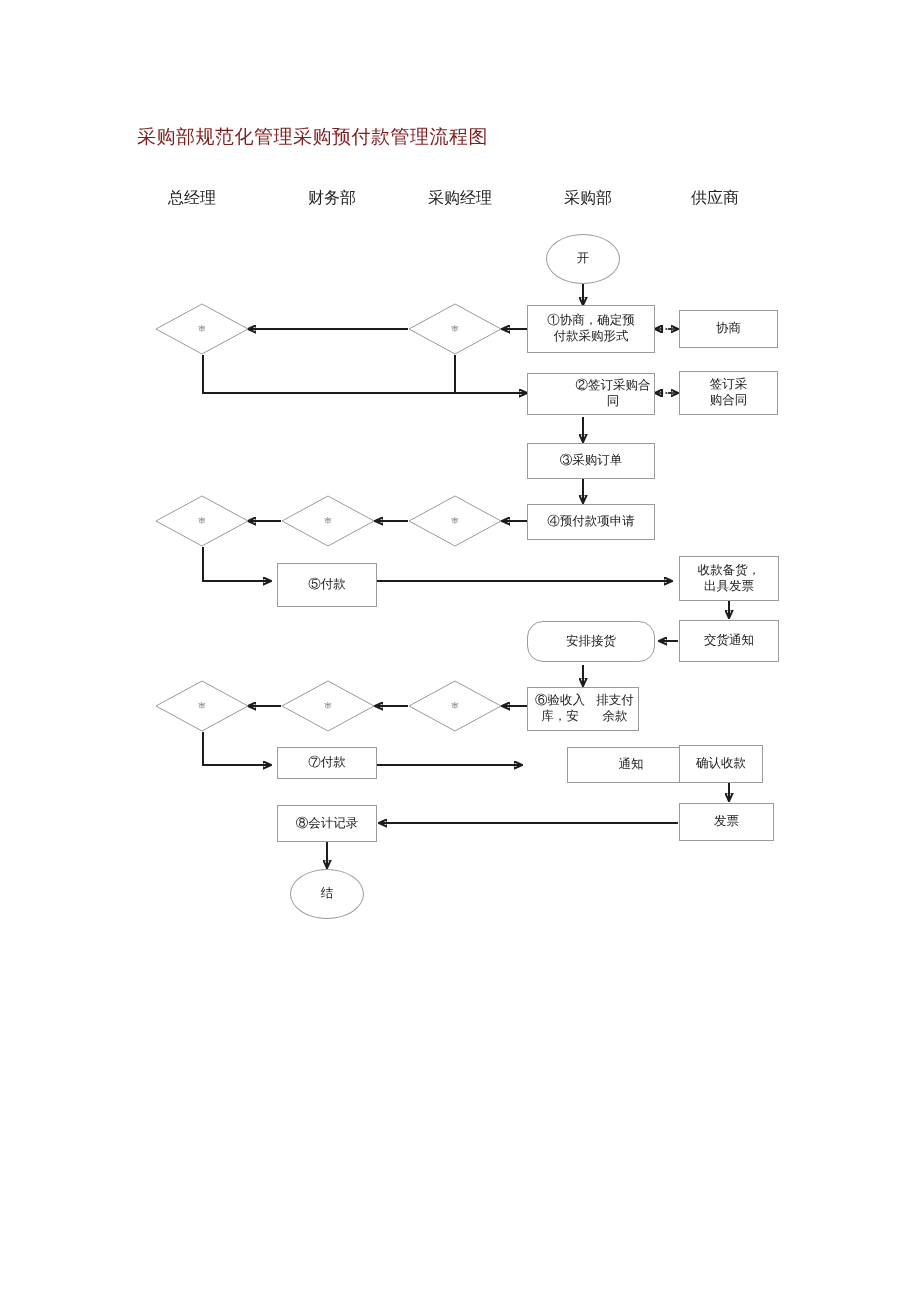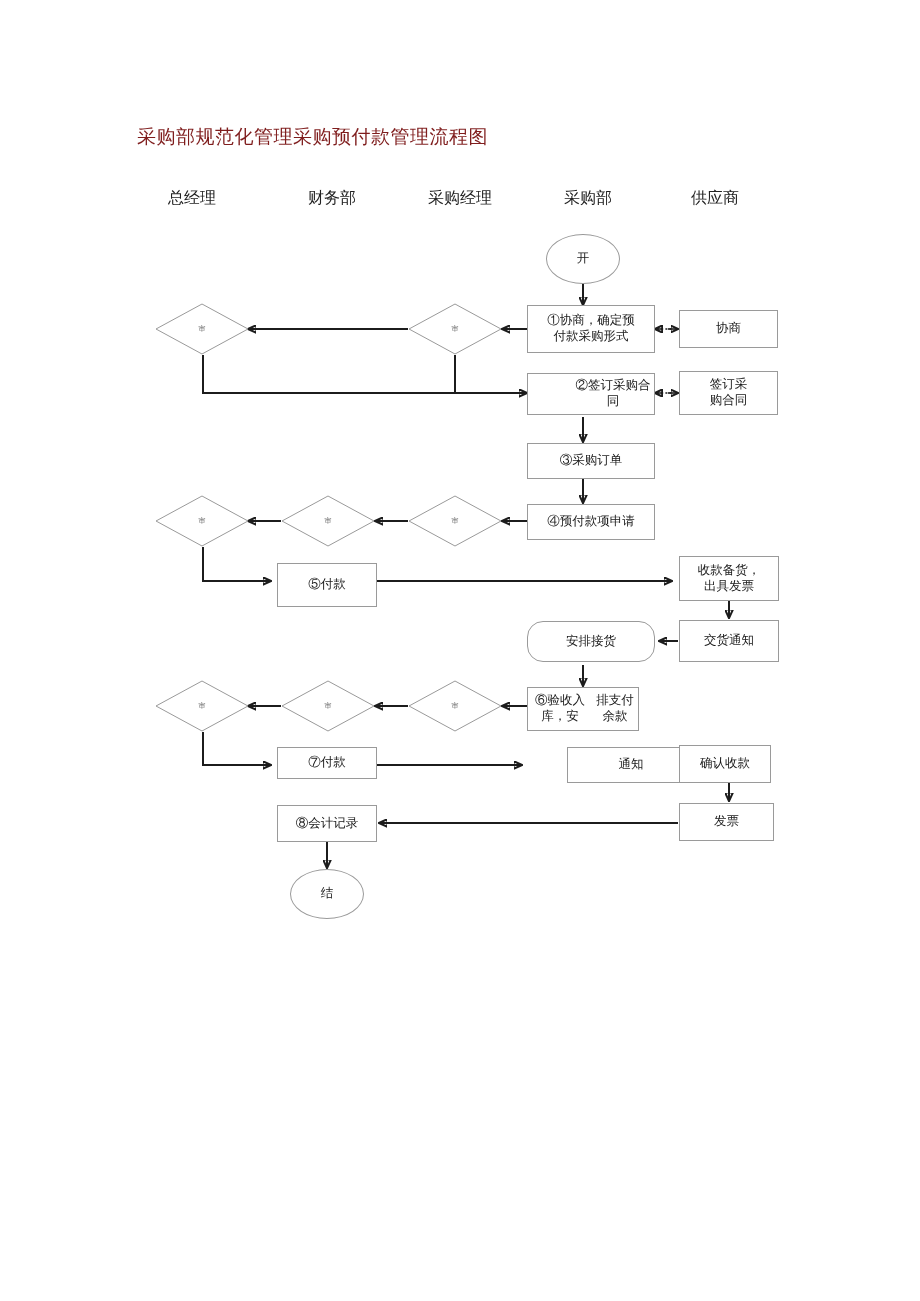--- a/index.html
+++ b/index.html
@@ -295,21 +295,21 @@
   </div>
 
   <div class="node box" style="left:277px; top:747px; width:100px; height:32px;text-align:center;">
     <span>⑦付款</span>
   </div>
 
   <div class="node box" style="left:527px; top:747px; width:128px; height:36px;margin-left:40px;">
     <span>通知</span>
   </div>
 
-  <div class="node box" style="left:679px; top:745px; width:92px; height:38px;">
+  <div class="node box" style="left:679px; top:745px; width:84px; height:38px;">
     <span>确认收款</span>
   </div>
 
   <div class="node box" style="left:679px; top:803px; width:95px; height:38px;">
     <span>发票</span>
   </div>
 
   <div class="node box" style="left:277px; top:805px; width:100px; height:37px;">
     <span>⑧会计记录</span>
   </div>

